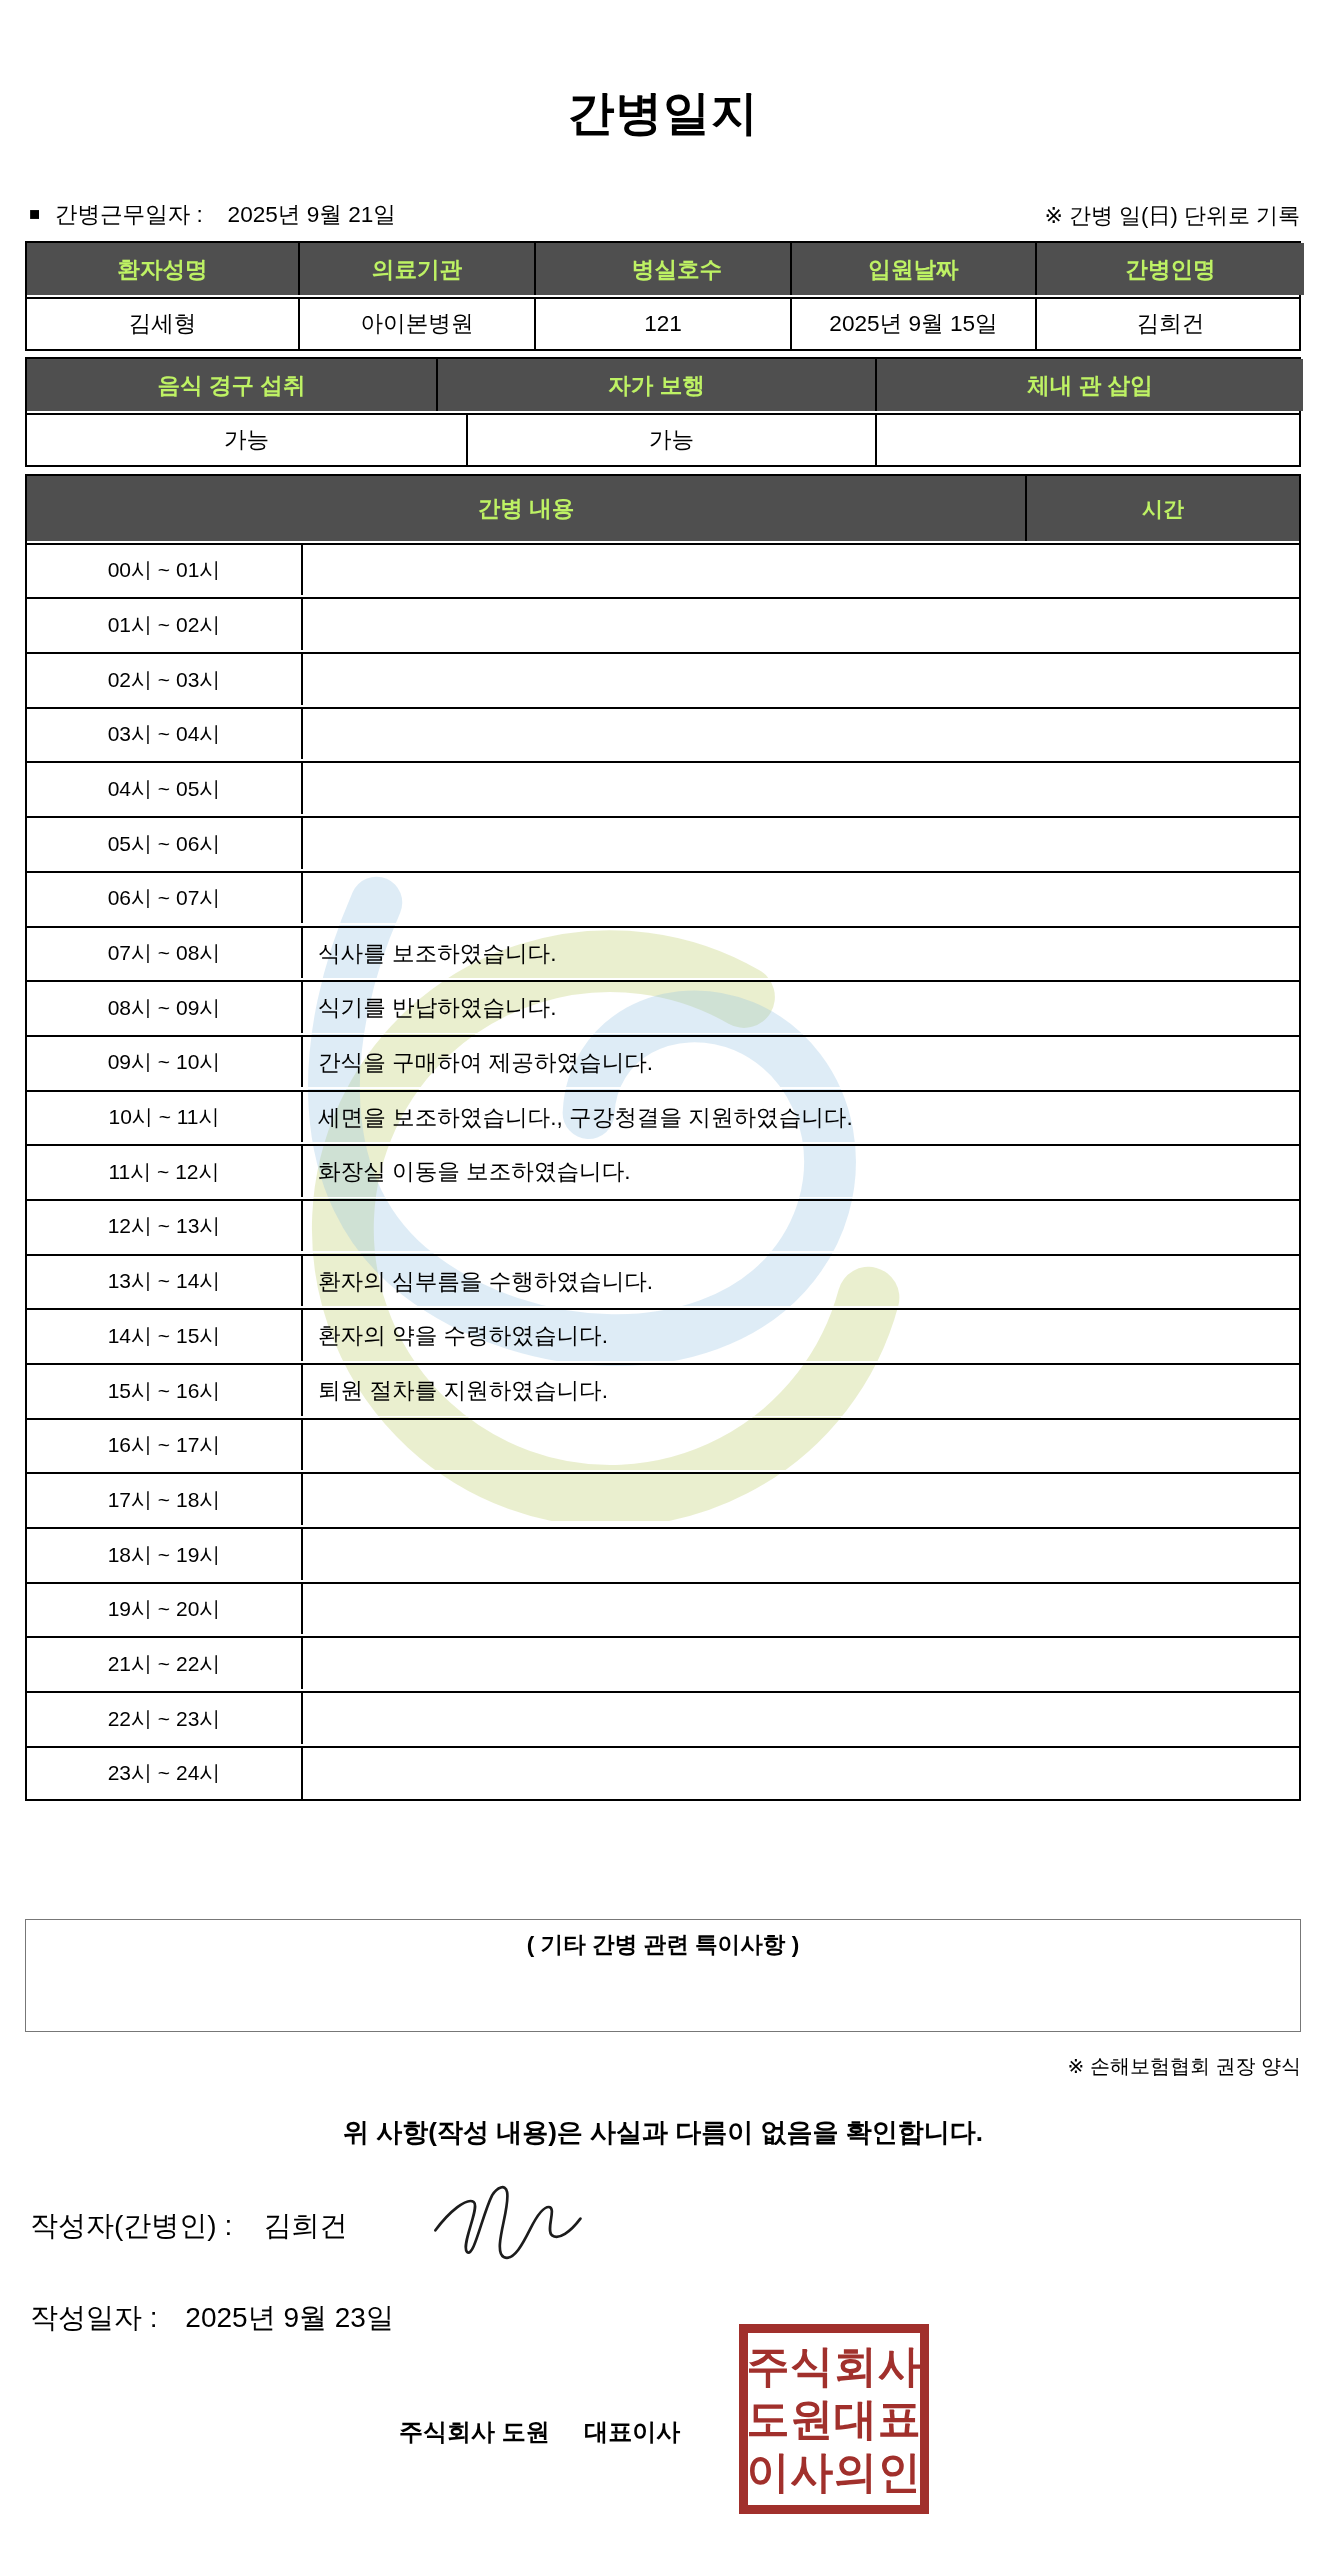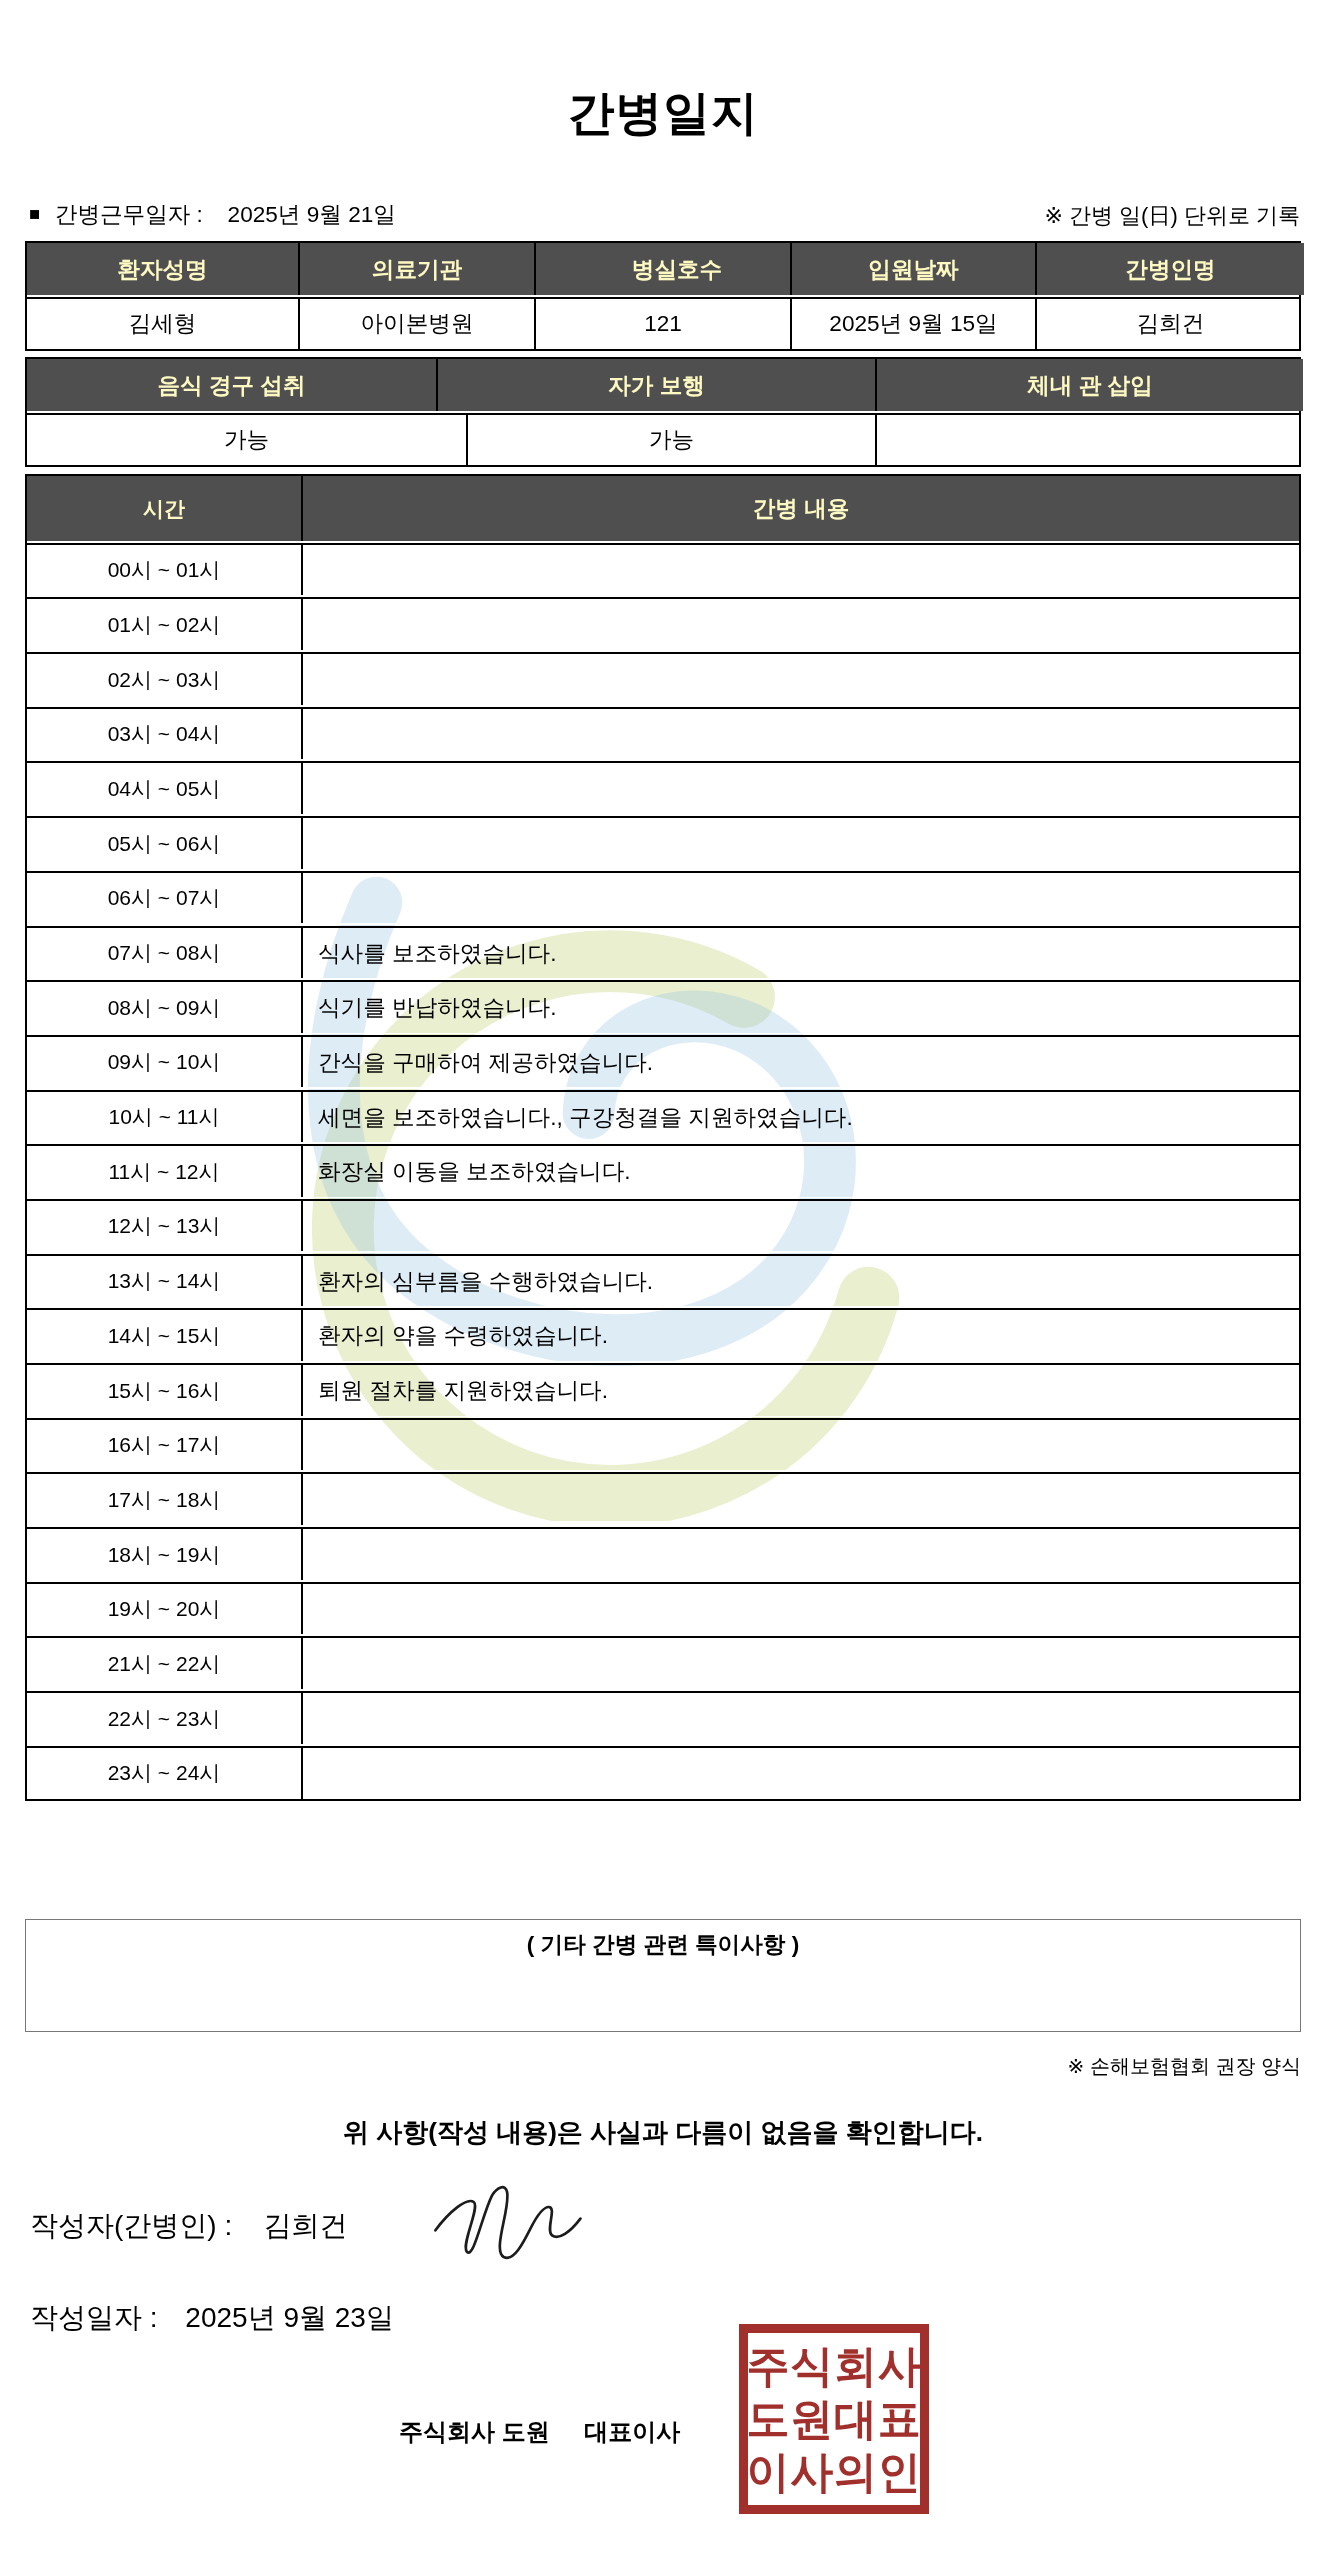--- a/index.html
+++ b/index.html
@@ -27,21 +27,21 @@
   
   .tbl { border:2.5px solid #000; background:transparent; z-index:2; }
   .row { display:flex; }
   .row + .row { border-top:2.5px solid #000; margin-top:1.7px; position:relative; }
   .row + .row::before { content:""; position:absolute; left:0; right:0; top:-4.2px; height:1.7px; background:#fff; }
   .cell {
     display:flex; align-items:center; justify-content:center;
     font-size:22.6px; overflow:hidden; white-space:nowrap;
   }
   .cell + .cell { border-left:2.5px solid #000; }
-  .hcell { background:#4f4f4f; color:#fef9c3; font-weight:700; }
+  .hcell { background:#4f4f4f; color:#bef264; font-weight:700; }
   
   #patient-table { left:25px; top:241px; width:1276px; }
   #patient-table .row { height:52px; }
   
   #status-table { left:25px; top:357px; width:1276px; }
   #status-table .row { height:52px; }
   
   #care-table { left:25px; top:474px; width:1276px; }
   #care-table .hrow { height:65px; }
   #care-table .crow { height:53px; }
@@ -116,22 +116,22 @@
       </div>
     <div class="row">
         <div class="cell" style="flex: 0 0 439px;">가능</div>
         <div class="cell" style="flex: 0 0 409px;">가능</div>
         <div class="cell" style="flex: 0 0 428px;"></div>
       </div>
   </div>
 
   <div class="abs tbl" id="care-table">
     <div class="row hrow">
+      <div class="cell hcell body-cell" style="justify-content:center;padding-left:0">간병 내용</div>
       <div class="cell hcell time-cell">시간</div>
-      <div class="cell hcell body-cell" style="justify-content:center;padding-left:0">간병 내용</div>
     </div>
   <div class="row crow">
         <div class="cell time-cell">00시 ~ 01시</div>
         <div class="cell body-cell"></div>
       </div>
       <div class="row crow">
         <div class="cell time-cell">01시 ~ 02시</div>
         <div class="cell body-cell"></div>
       </div>
       <div class="row crow">

